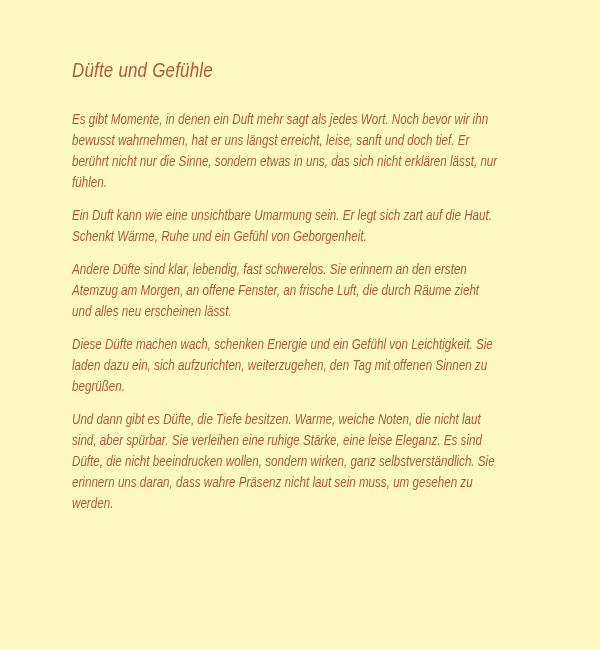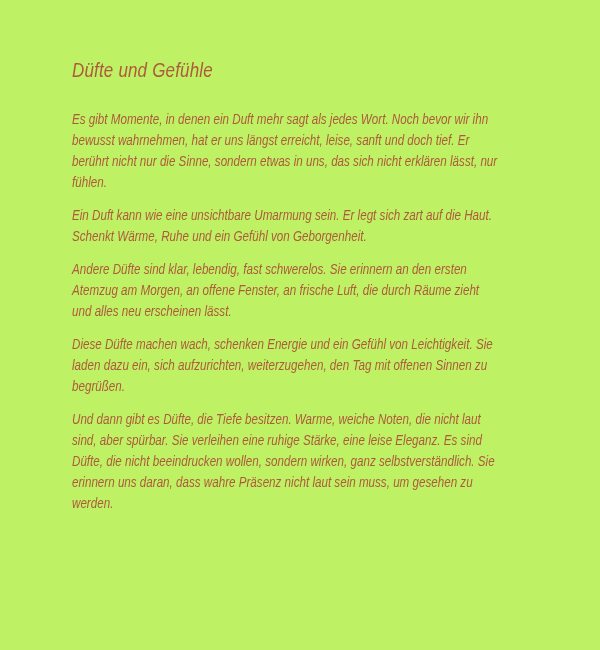--- a/index.html
+++ b/index.html
@@ -39,21 +39,21 @@
     font-weight: normal;
     font-style: italic;
     white-space: pre;
     transform: scaleX(0.75);
     transform-origin: 0 0;
   }
 </style>
 </head>
 <body>
 
-<div class="page" style="background: #bef264; color: rgb(175, 89, 60);">
+<div class="page" style="background: #fef9c3; color: rgb(175, 89, 60);">
   <h1 class="title">Düfte und Gefühle</h1>
   <div class="body-text">
     <p>Es gibt Momente, in denen ein Duft mehr sagt als jedes Wort. Noch bevor wir ihn
 bewusst wahrnehmen, hat er uns längst erreicht, leise, sanft und doch tief. Er
 berührt nicht nur die Sinne, sondern etwas in uns, das sich nicht erklären lässt, nur
 fühlen.</p>
     <p>Ein Duft kann wie eine unsichtbare Umarmung sein. Er legt sich zart auf die Haut.
 Schenkt Wärme, Ruhe und ein Gefühl von Geborgenheit.</p>
     <p>Andere Düfte sind klar, lebendig, fast schwerelos. Sie erinnern an den ersten
 Atemzug am Morgen, an offene Fenster, an frische Luft, die durch Räume zieht

